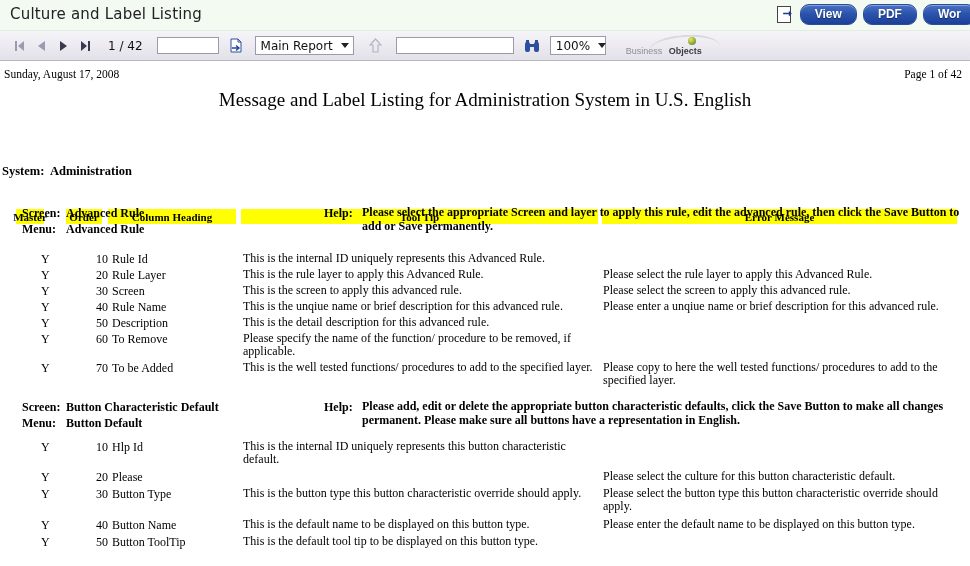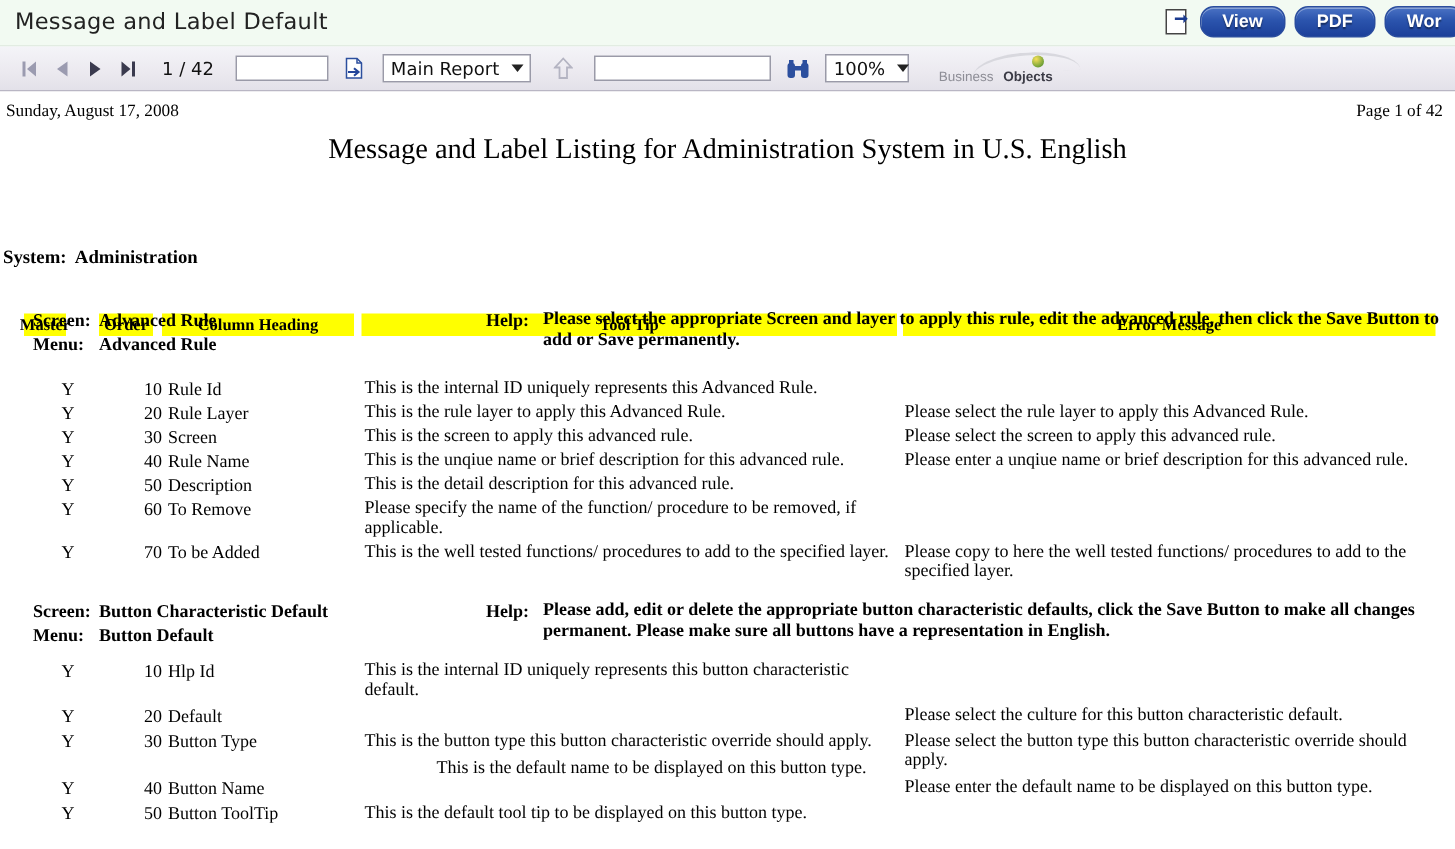--- a/index.html
+++ b/index.html
@@ -148,21 +148,21 @@
   .col-order{left:86px;text-align:right;width:22px;}
   .col-head{left:112px;}
   .col-tip{left:243px;width:350px;line-height:1.12;}
   .col-err{left:603px;width:350px;line-height:1.12;}
   .help-txt{left:362px;width:600px;font-weight:bold;line-height:1.15;}
 </style>
 </head>
 <body>
 
 <div class="titlebar">
-  <div class="apptitle">Message and Label Default</div>
+  <div class="apptitle">Culture and Label Listing</div>
   <div class="tb-right">
     <span class="export-icon">
       <span class="pg"></span>
         <span class="arw">➞</span>
     </span>
     <span class="pillbtn">View</span>
     <span class="pillbtn">PDF</span>
     <span class="pillbtn">Wor</span>
   </div>
 </div>
@@ -288,30 +288,30 @@
       <div class="t b" style="top: 355px; left: 22px;">Menu:</div>
       <div class="t b" style="top: 355px; left: 66px;">Button Default</div>
       <div class="t b" style="top: 339px; left: 324px;">Help:</div>
       <div class="t b help-txt" style="top: 339px;">Please add, edit or delete the appropriate button characteristic defaults, click the Save Button to make all changes permanent. Please make sure all buttons have a representation in English.</div>
       <div class="t col-master" style="top: 379px;">Y</div>
       <div class="t col-order" style="top: 379px;">10</div>
       <div class="t col-head" style="top: 379px;">Hlp Id</div>
       <div class="t col-tip" style="top: 379px;">This is the internal ID uniquely represents this button characteristic default.</div>
       <div class="t col-master" style="top: 409px;">Y</div>
       <div class="t col-order" style="top: 409px;">20</div>
-      <div class="t col-head" style="top: 409px;">Default</div>
+      <div class="t col-head" style="top: 409px;">Please</div>
       <div class="t col-err" style="top: 409px;">Please select the culture for this button characteristic default.</div>
       <div class="t col-master" style="top: 426px;">Y</div>
       <div class="t col-order" style="top: 426px;">30</div>
       <div class="t col-head" style="top: 426px;">Button Type</div>
       <div class="t col-tip" style="top: 426px;">This is the button type this button characteristic override should apply.</div>
       <div class="t col-err" style="top: 426px;">Please select the button type this button characteristic override should apply.</div>
       <div class="t col-master" style="top: 457px;">Y</div>
       <div class="t col-order" style="top: 457px;">40</div>
       <div class="t col-head" style="top: 457px;">Button Name</div>
-      <div class="t col-tip" style="top: 444px; margin-left: 48px;">This is the default name to be displayed on this button type.</div>
+      <div class="t col-tip" style="top: 457px;">This is the default name to be displayed on this button type.</div>
       <div class="t col-err" style="top: 457px;">Please enter the default name to be displayed on this button type.</div>
       <div class="t col-master" style="top: 474px;">Y</div>
       <div class="t col-order" style="top: 474px;">50</div>
       <div class="t col-head" style="top: 474px;">Button ToolTip</div>
       <div class="t col-tip" style="top: 474px;">This is the default tool tip to be displayed on this button type.</div>
     </div>
 </div>
 
 </body></html>

